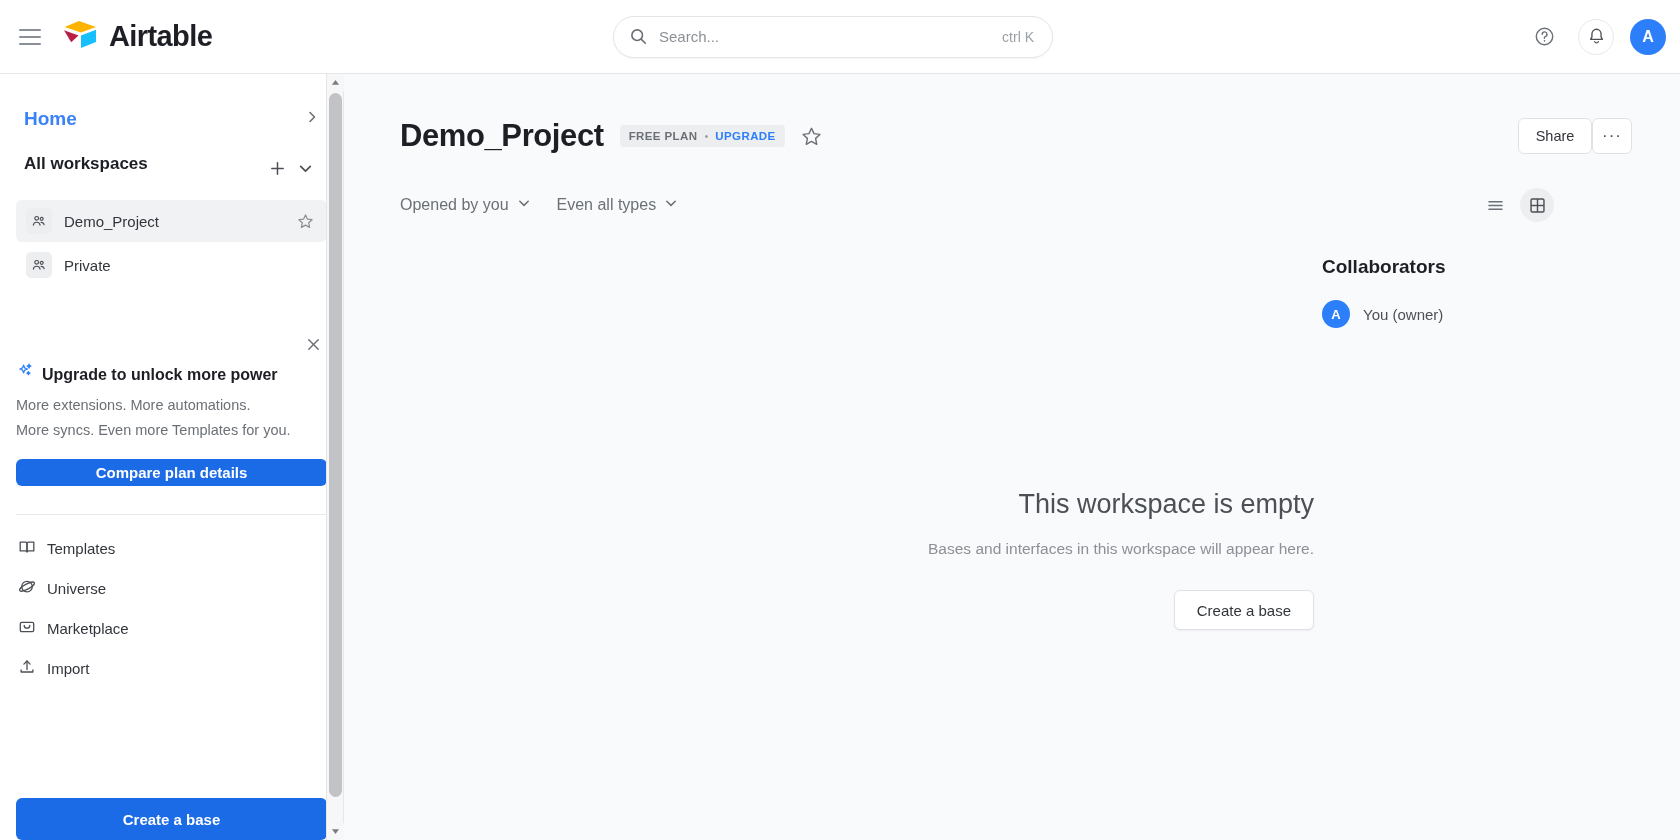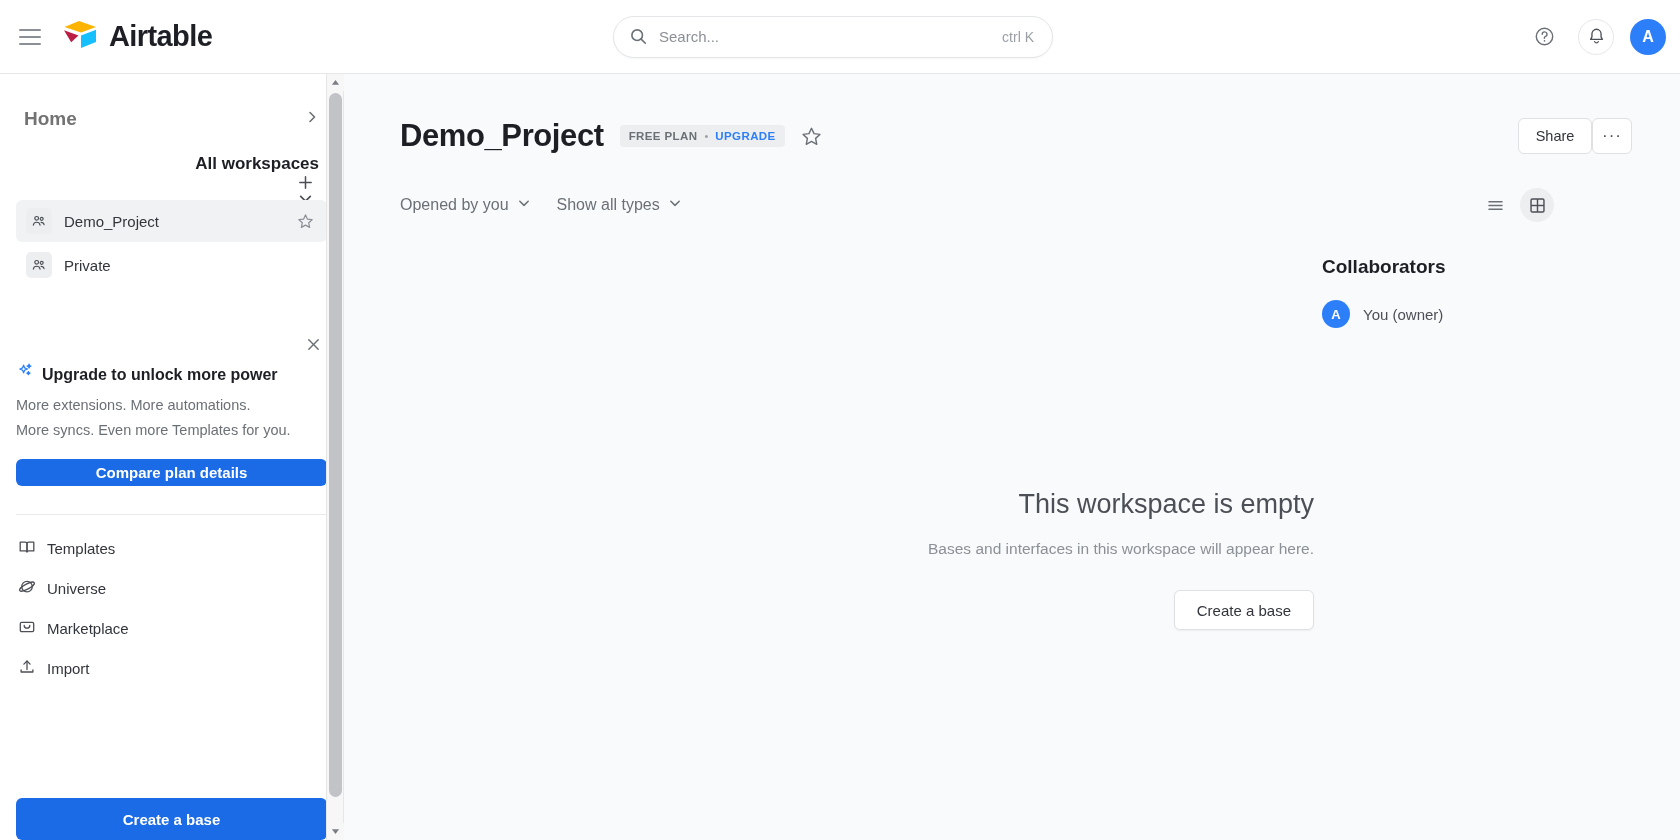--- a/index.html
+++ b/index.html
@@ -60,24 +60,24 @@
     width: 344px; min-width: 344px; background: #fff;
     border-right: 1px solid #e5e7eb;
     display: flex; flex-direction: column; position: relative;
   }
   .sb-scroll { flex: 1; display: flex; flex-direction: column; padding: 0 16px; overflow: hidden; }
 
   .sb-home {
     display: flex; align-items: center; justify-content: space-between;
     height: 46px; margin-top: 22px; padding: 0 8px; border-radius: 6px; cursor: pointer;
   }
-  .sb-home-label { font-size: 19px; font-weight: 700; color: #737373; }
+  .sb-home-label { font-size: 19px; font-weight: 700; color: #3b82f6; }
 
   .sb-section {
-    display: flex; align-items: flex-end; height: 44px; margin-top: 12px; padding: 0 8px; flex-direction: column;
+    display: flex; align-items: flex-start; height: 44px; margin-top: 12px; padding: 0 8px;
   }
   .sb-section-label { font-size: 17px; font-weight: 700; color: #1d1f25; flex: 1; }
   .sb-section-act { width: 28px; height: 28px; display:flex; align-items:center; justify-content:center; cursor: pointer; border-radius: 5px; }
 
   .ws-item {
     display: flex; align-items: center; height: 42px; padding: 0 10px;
     border-radius: 6px; cursor: pointer; margin-top: 2px;
   }
   .ws-item.active { background: #f1f2f4; }
   .ws-icon {
@@ -400,21 +400,21 @@
         <div class="filter-row">
           <div class="filter">
             <span class="filter-label">Opened by you</span>
             <span>
               <svg width="14" height="14" viewBox="0 0 14 14" fill="none" stroke="#6b7076" stroke-width="1.5" stroke-linecap="round" stroke-linejoin="round">
                   <polyline points="2.8,5.2 7,9.4 11.2,5.2"></polyline>
                 </svg>
             </span>
           </div>
           <div class="filter">
-            <span class="filter-label">Show all types</span>
+            <span class="filter-label">Even all types</span>
             <span>
               <svg width="14" height="14" viewBox="0 0 14 14" fill="none" stroke="#6b7076" stroke-width="1.5" stroke-linecap="round" stroke-linejoin="round">
                   <polyline points="2.8,5.2 7,9.4 11.2,5.2"></polyline>
                 </svg>
             </span>
           </div>
 
           <div class="view-toggle">
             <div class="view-btn">
               <svg width="19" height="19" viewBox="0 0 20 20" fill="none" stroke="#6b7076" stroke-width="1.7" stroke-linecap="round">

